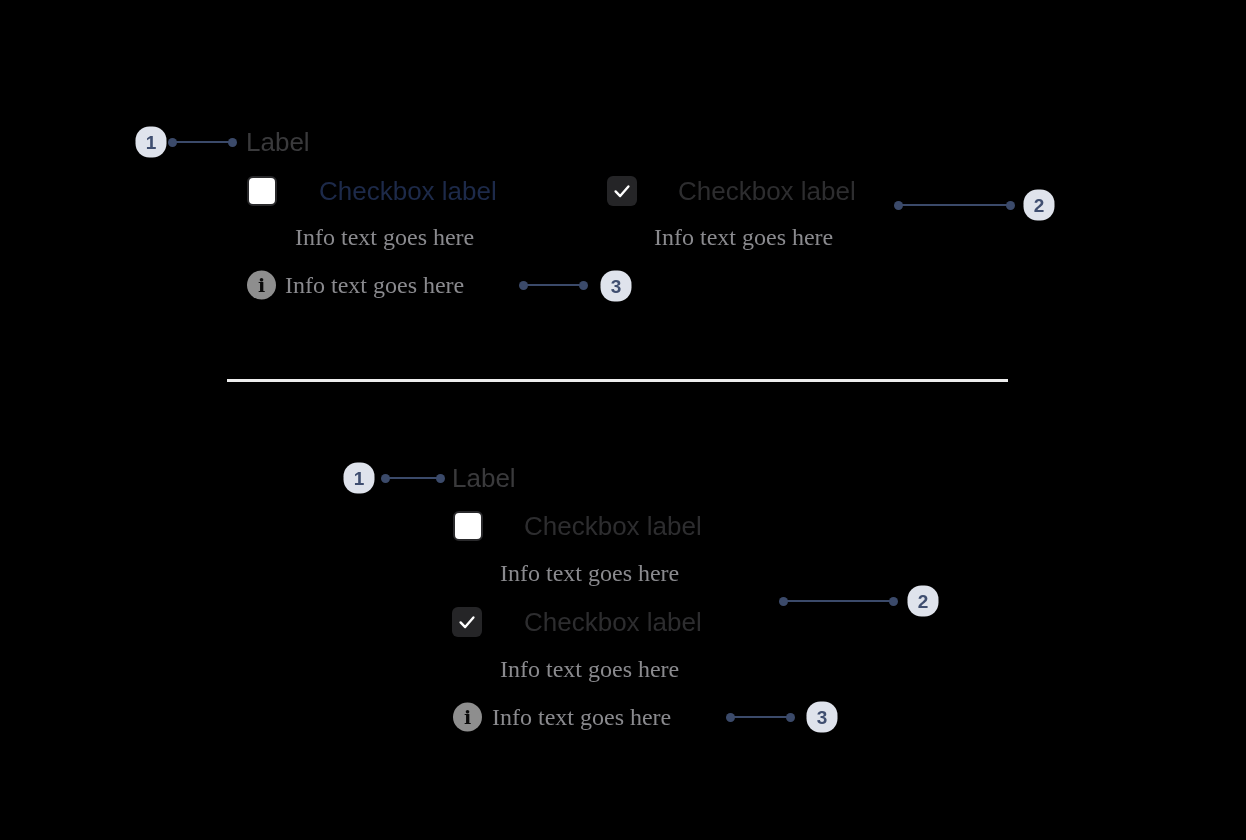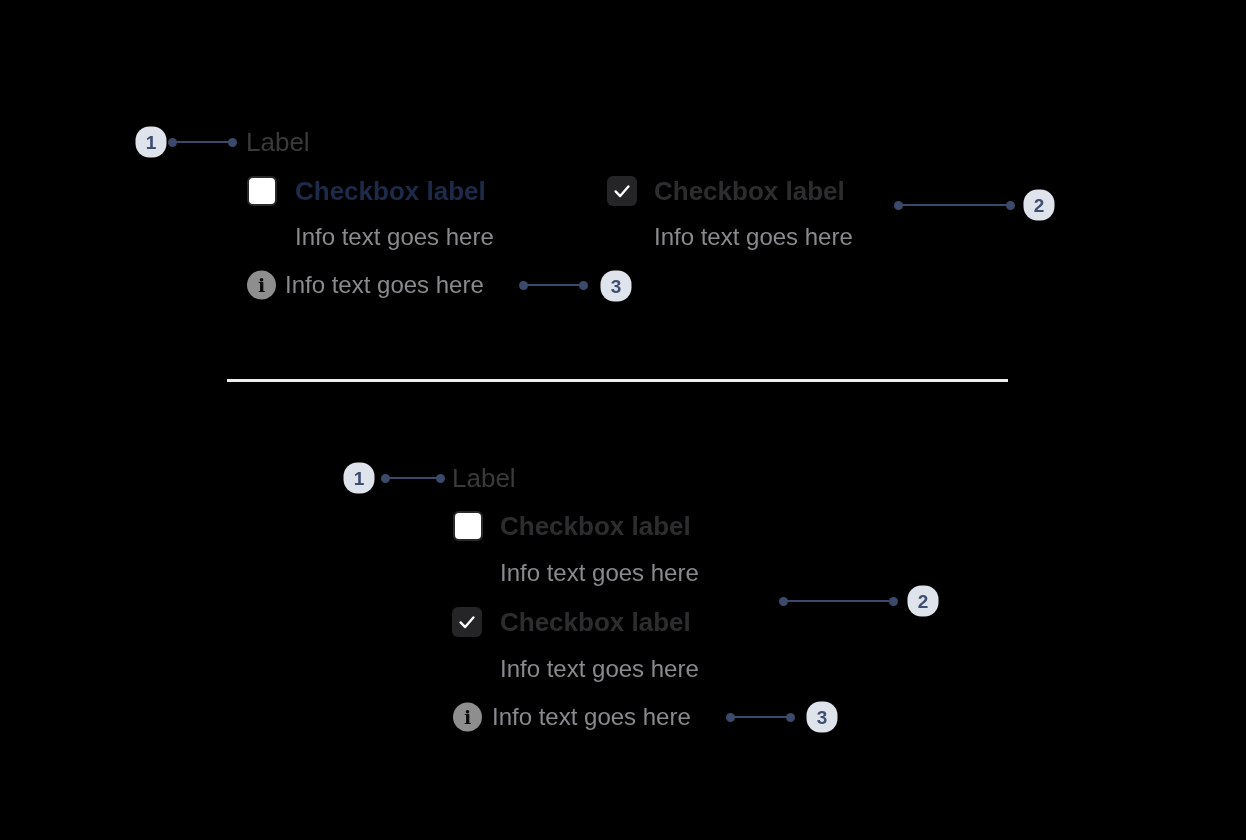--- a/index.html
+++ b/index.html
@@ -28,23 +28,23 @@
   .connector::after{right:-4.5px;}
   
   .badge{
     position:absolute;width:31px;height:31px;border-radius:45%;
     background:var(--badge-bg);color:var(--badge-fg);
     font-size:19px;font-weight:700;
     display:flex;align-items:center;justify-content:center;
     transform:translate(-50%,-50%);
   }
   .group-label{font-size:26px;font-weight:500;color:#3a3a3c;white-space:nowrap;}
-  .cb-label{font-size:26px;font-weight:700;color:#2d2d2f;white-space:nowrap;}
+  .cb-label{font-size:26px;font-weight:400;color:#2d2d2f;white-space:nowrap;margin-left:24px;}
   .cb-label.selected{color:#1d2a4a;}
-  .info-text{font-size:24px;font-weight:400;color:var(--info-gray);white-space:nowrap;}
+  .info-text{font-size:24px;font-weight:400;color:var(--info-gray);white-space:nowrap;font-family:Liberation Serif, serif;}
   .checkbox{
     position:absolute;width:30px;height:30px;border-radius:6px;box-sizing:border-box;
   }
   .checkbox.unchecked{background:#ffffff;border:2.5px solid #29292b;}
   .checkbox.checked{background:#252527;display:flex;align-items:center;justify-content:center;}
   .checkbox.checked svg{display:block;}
   .info-icon{
     position:absolute;width:29px;height:29px;border-radius:50%;
     background:#8e8e8e;color:#0b0b0b;
     display:flex;align-items:center;justify-content:center;

